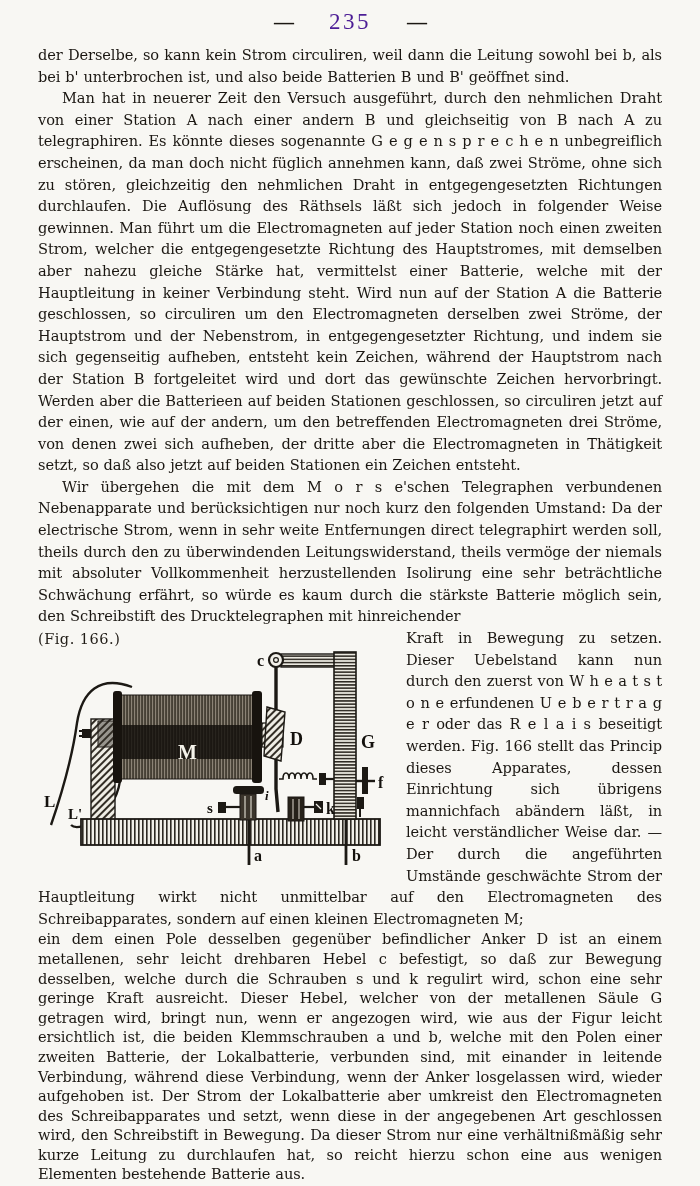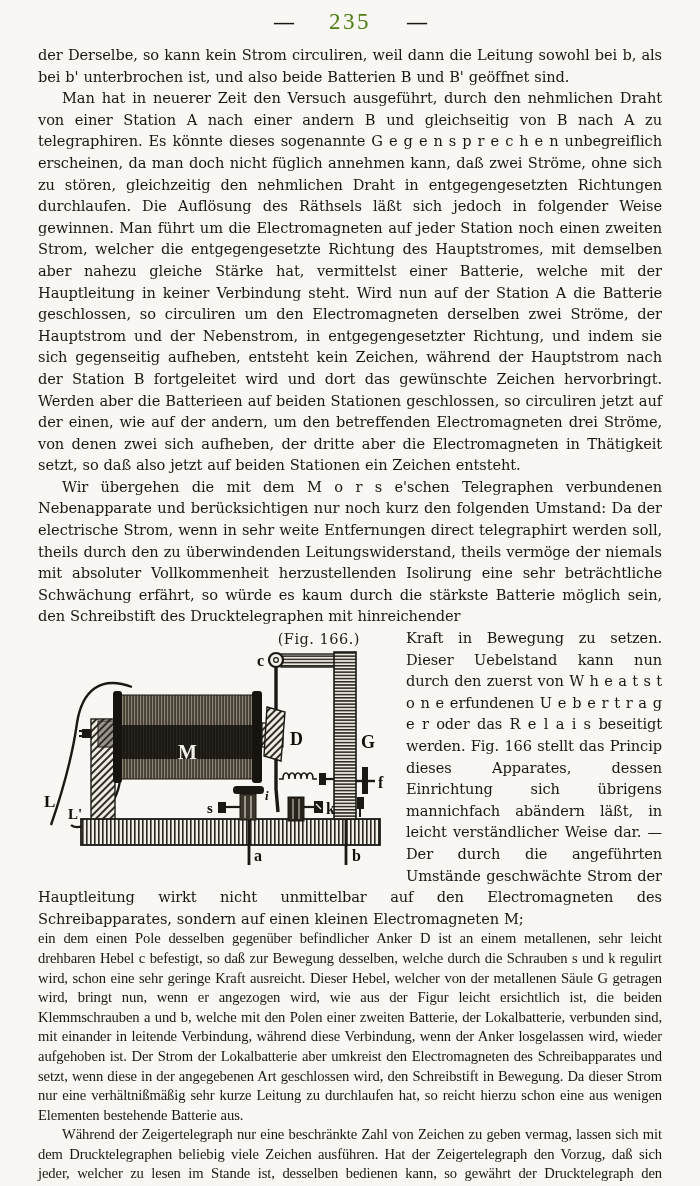--- a/index.html
+++ b/index.html
@@ -13,42 +13,42 @@
     width:700px;height:1186px;box-sizing:border-box;
     padding:6px 38px 0 38px;
     background:#f8f7f3;
   }
   .header{
     display:flex;justify-content:center;align-items:center;gap:36px;
     font-family:"Liberation Serif",serif;
     margin:4px 0 10px 0;
   }
   .header .dash{font-size:20px;font-weight:bold;letter-spacing:-1px;line-height:20px;}
-  .header .pagenum{font-size:23px;letter-spacing:2.5px;line-height:24px;color:#4d7c0f;text-align:center;}
+  .header .pagenum{font-size:23px;letter-spacing:2.5px;line-height:24px;color:#4c1d95;text-align:center;}
   p.para{
     margin:0;
     text-align:justify;
     font-size:14.6px;
     line-height:21.6px;
     text-indent:24px;
     letter-spacing:-0.1px;
     word-spacing:0.4px;
   }
   p.noindent{text-indent:0;}
-  p.tight{line-height:19.6px;font-family:Liberation Serif, serif;}
+  p.tight{line-height:19.6px;}
   .figflow{overflow:visible;}
   .figflow::after{content:"";display:block;clear:both;}
   figure.fig{
     float:left;
     width:352px;
     margin:4px 16px 0 0;
     padding:0;
   }
   figcaption{
-    text-align:right;
+    text-align:left;
     font-size:14.5px;
     letter-spacing:0.5px;
     margin:0 30px 2px 0;
     color:#201c16;
   }
   .fig svg{display:block;}
   .beside{
     line-height:19.1px;
     font-size:14.6px;
   }

